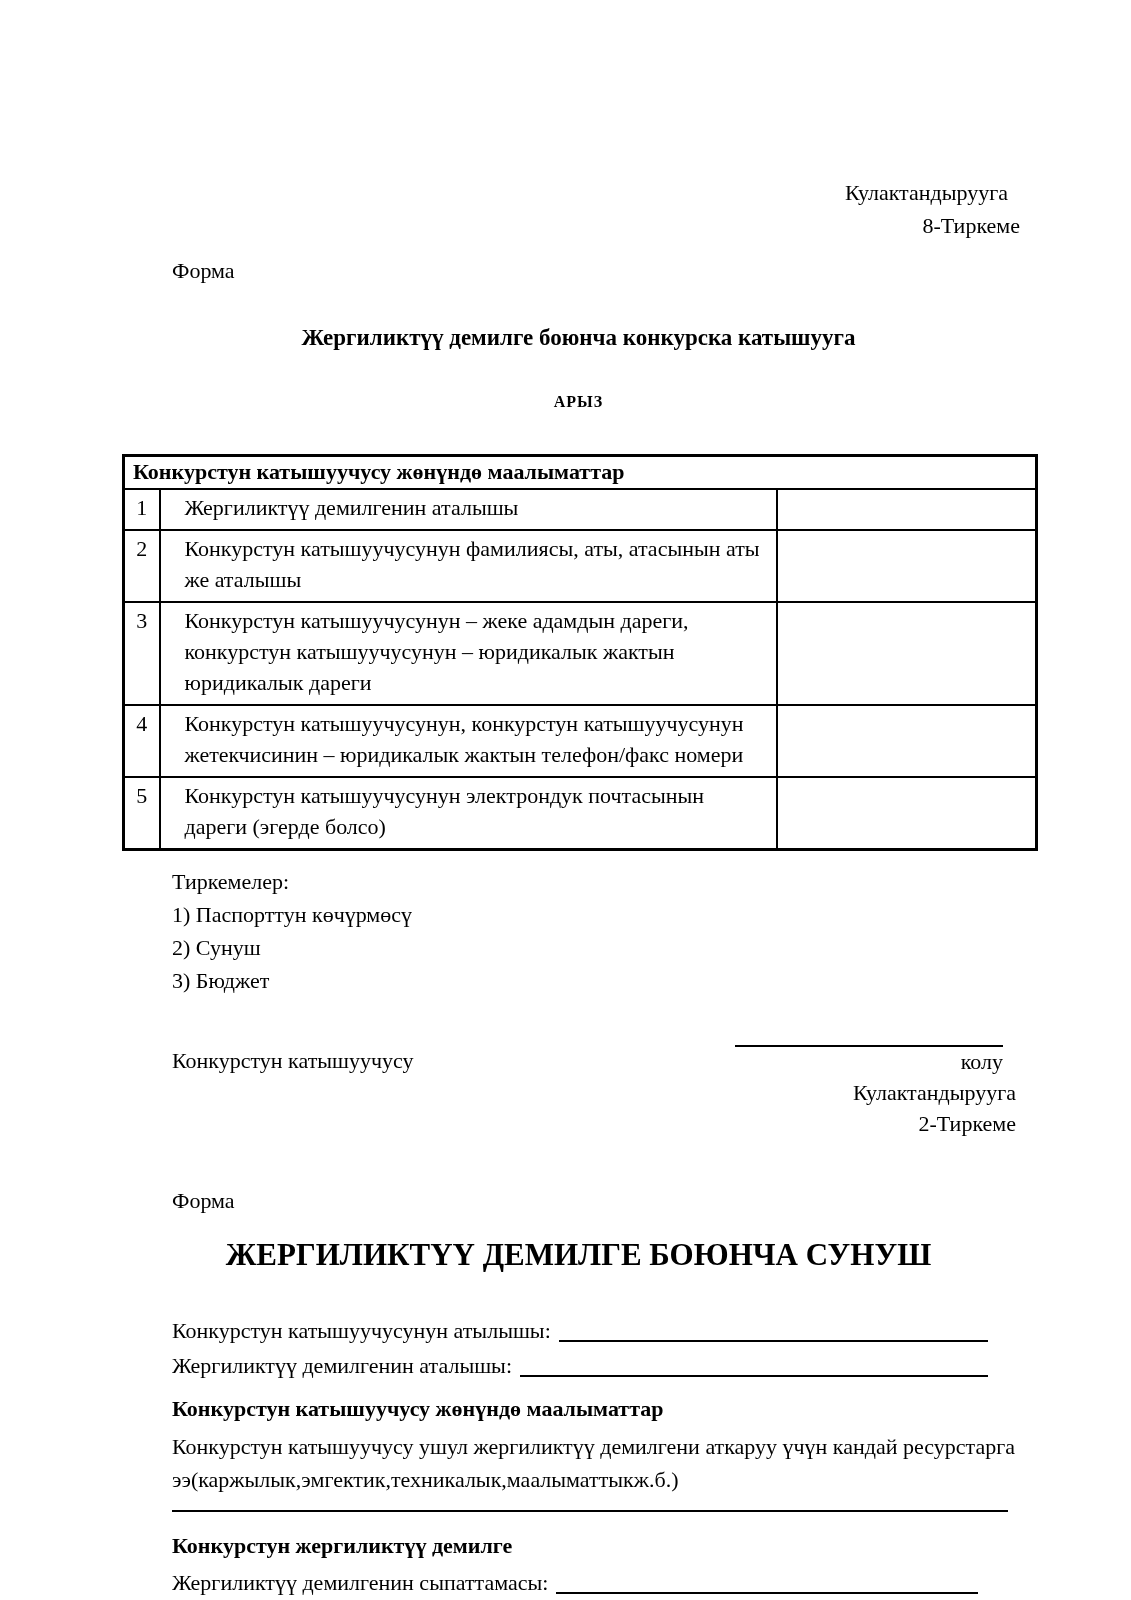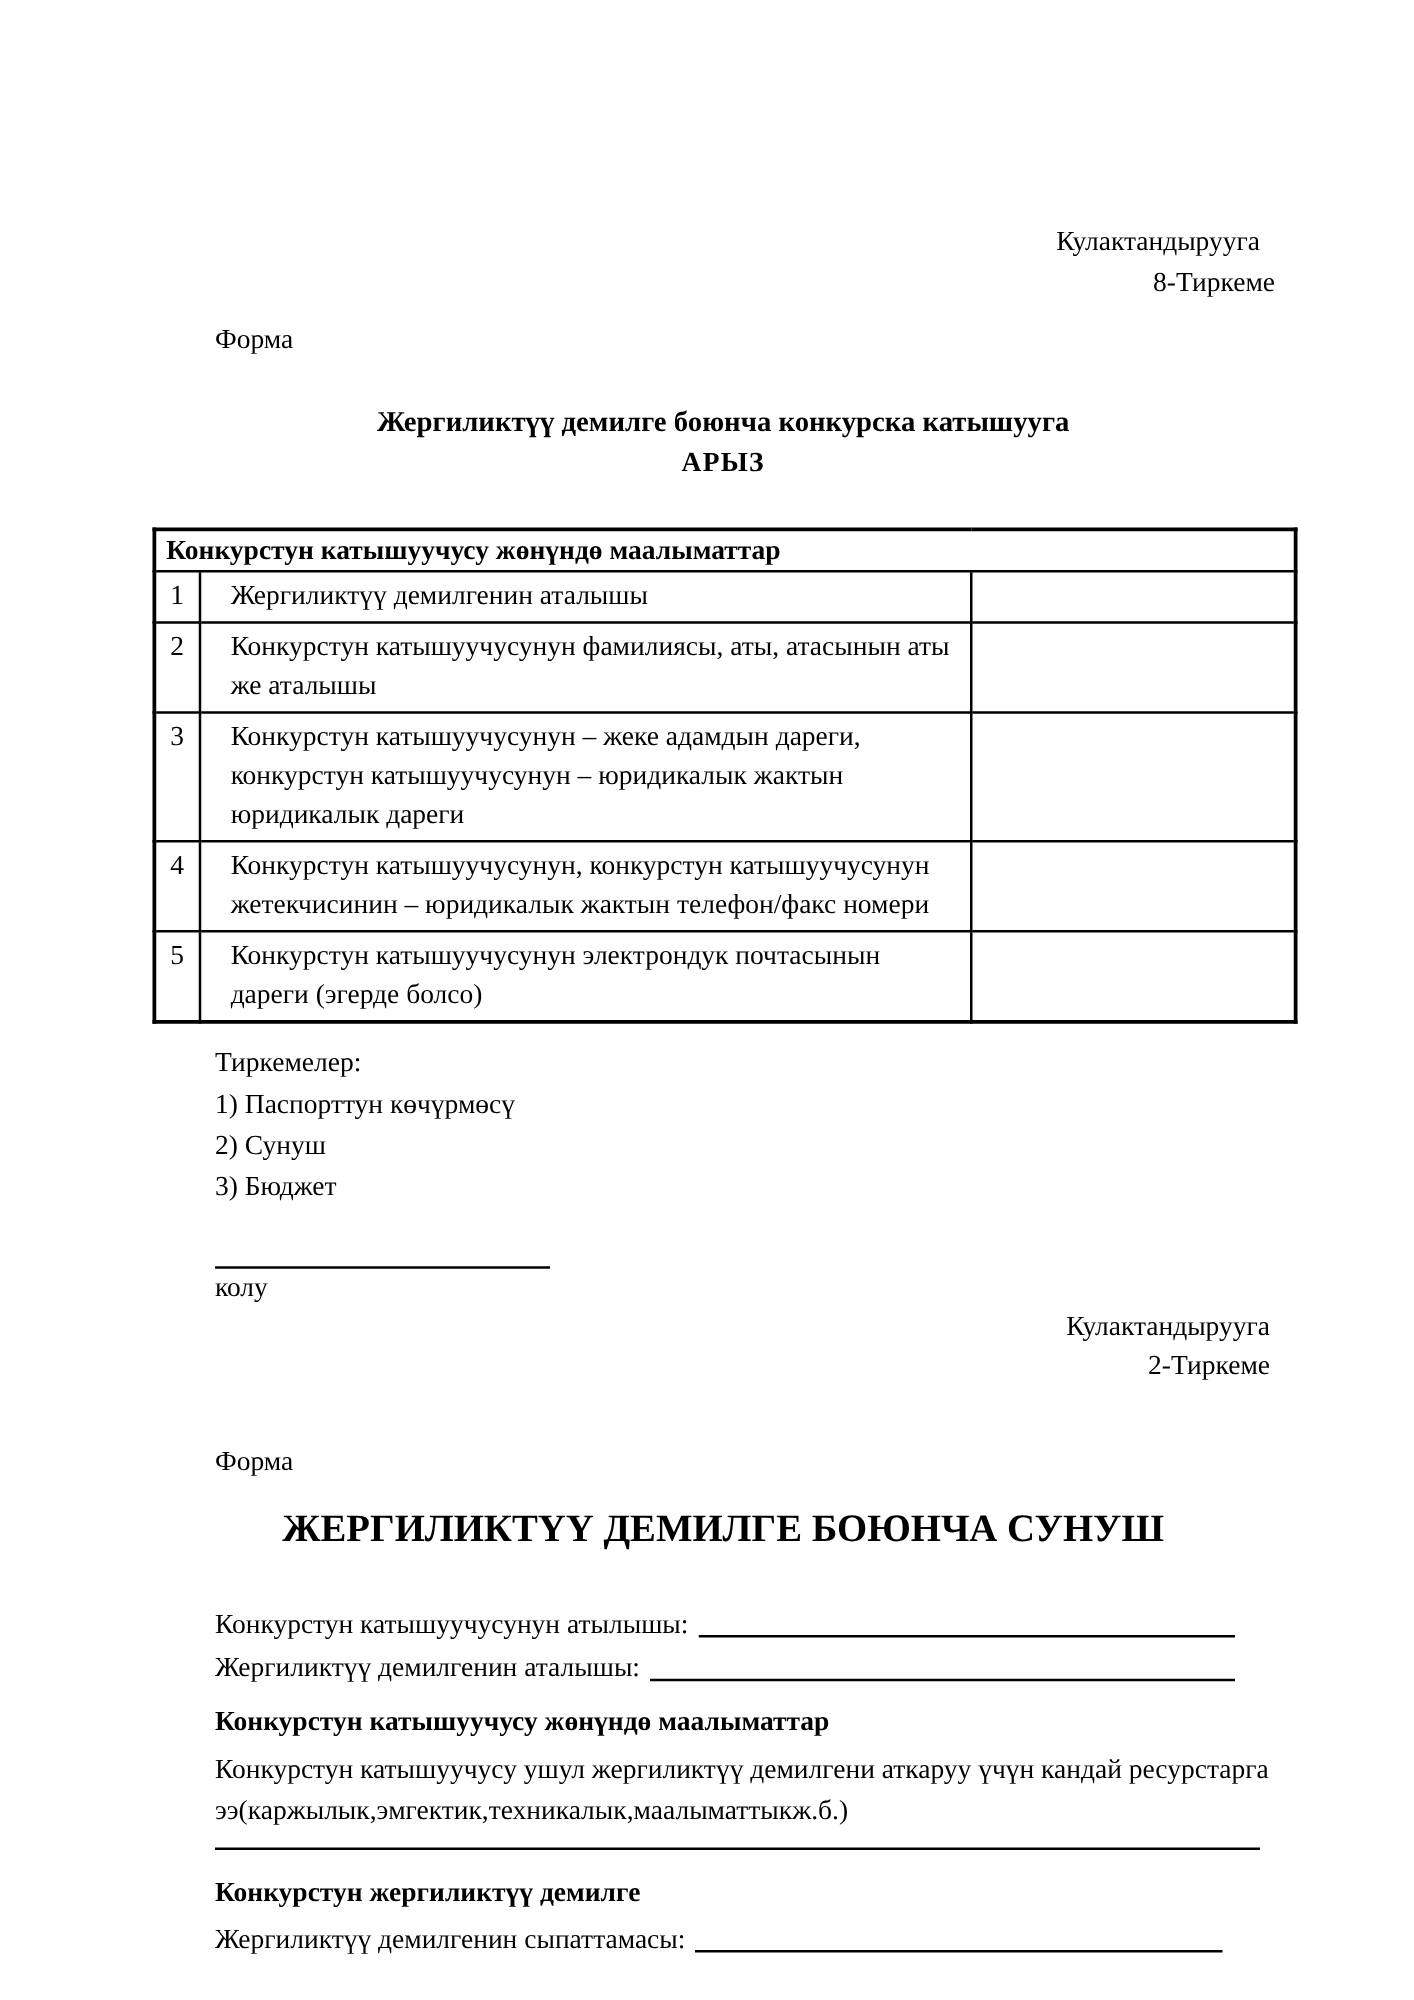--- a/index.html
+++ b/index.html
@@ -18,21 +18,21 @@
   .wide { width:913px; margin-left:-50px; }      
   .centered { text-align:center; }
   .bold { font-weight:bold; }
   .corner { text-align:right; line-height:33px; }
   .corner .l2 { margin-right:-12px; }
   .corner2 { line-height:31px; }
   .corner2 .l1 { margin-right:-8px; }
   .corner2 .l2 { margin-right:-8px; }
   .form-label1 { margin-top:13px; }
   .doc-title { margin-top:35px; font-size:23px; }
-  .doc-subtitle { font-size:22px; letter-spacing:1px; }
+  .doc-subtitle { margin-top:32px; font-size:16px; letter-spacing:1px; }
 
   table.info-table {
     border-collapse:collapse;
     table-layout:fixed;
     width:913px;
     margin:36px 0 0 -50px;
     border:3px solid #000;
     font-size:22px;
   }
   table.info-table col.c-num { width:36px; }
@@ -50,21 +50,21 @@
     vertical-align:top;
     padding:2px 10px 6px 24px;
     line-height:31px;
   }
   table.info-table td.num { text-align:center; padding:2px 2px 6px 2px; }
 
   .attachments { margin-top:14px; }
   .attachments div { line-height:33px; }
 
   .signature-row { margin-top:22px; display:flex; justify-content:space-between; align-items:flex-end; }
-  .sig-right { width:268px; margin-right:5px; text-align:left; }
+  .sig-right { width:268px; margin-right:5px; text-align:right; }
   .sig-line { height:26px; border-bottom:2px solid #000; }
   .sig-caption { line-height:30px; }
 
   .form-label2 { margin-top:46px; }
   .doc-title2 { margin-top:22px; font-size:31px; }
 
   .fields { margin-top:42px; }
   .field-row { display:flex; line-height:35px; }
   .fill-line { flex:1 1 auto; border-bottom:2px solid #000; margin:0 20px 6px 8px; }
   .fill-line.short { margin-right:30px; }
@@ -132,20 +132,21 @@
   </table>
 
   <div class="attachments">
     <div>Тиркемелер:</div>
     <div>1) Паспорттун көчүрмөсү</div>
     <div>2) Сунуш</div>
     <div>3) Бюджет</div>
   </div>
 
   <div class="signature-row">
+    <div>Конкурстун катышуучусу</div>
     <div class="sig-right">
       <div class="sig-line"></div>
       <div class="sig-caption">колу</div>
     </div>
   </div>
 
   <div class="corner corner2">
     <div class="l1">Кулактандырууга</div>
     <div class="l2">2-Тиркеме</div>
   </div>

